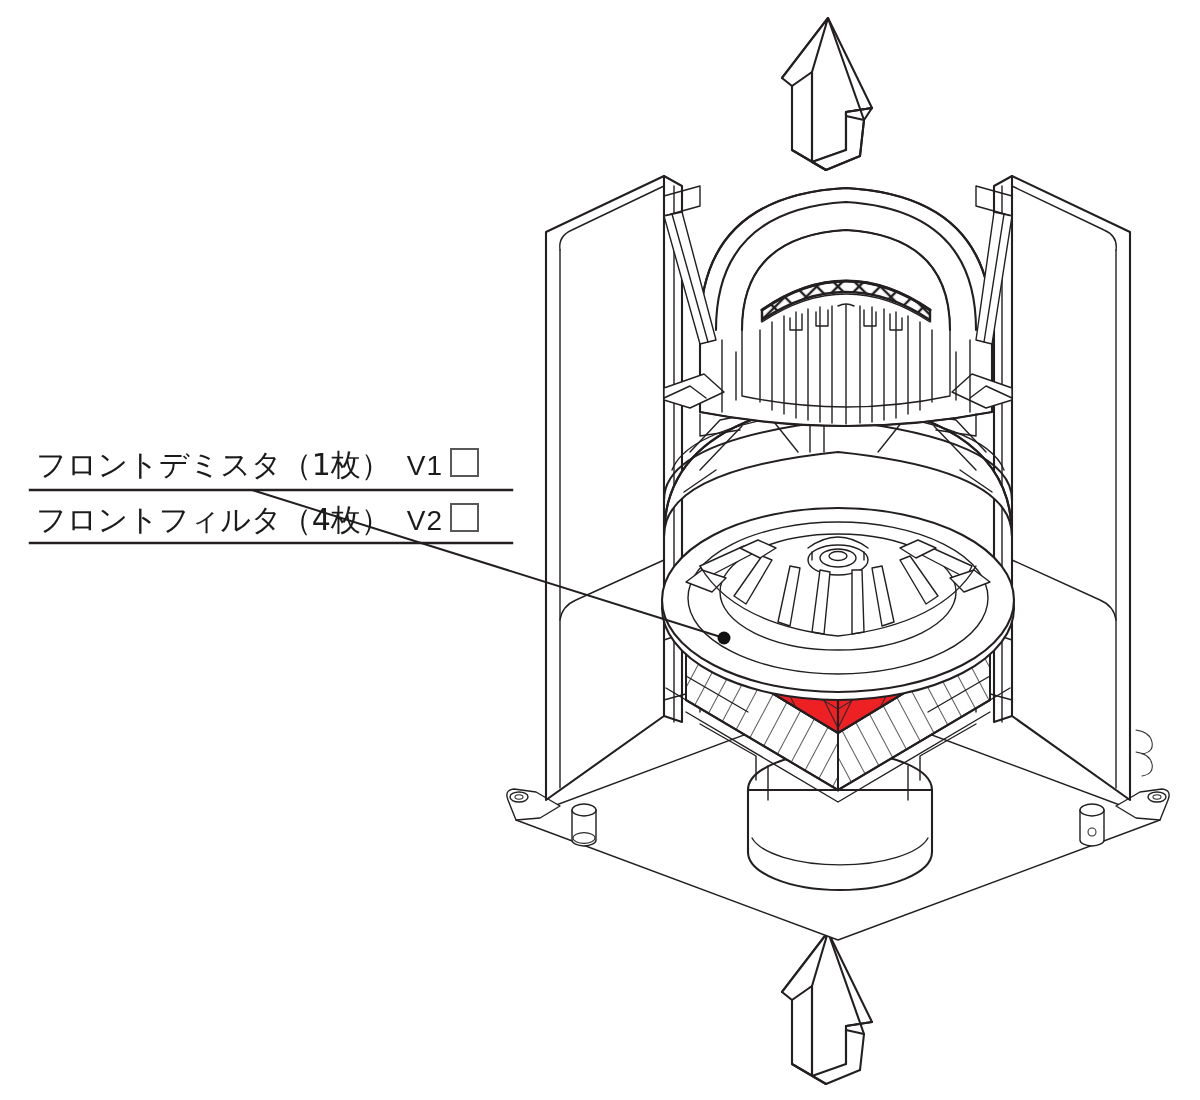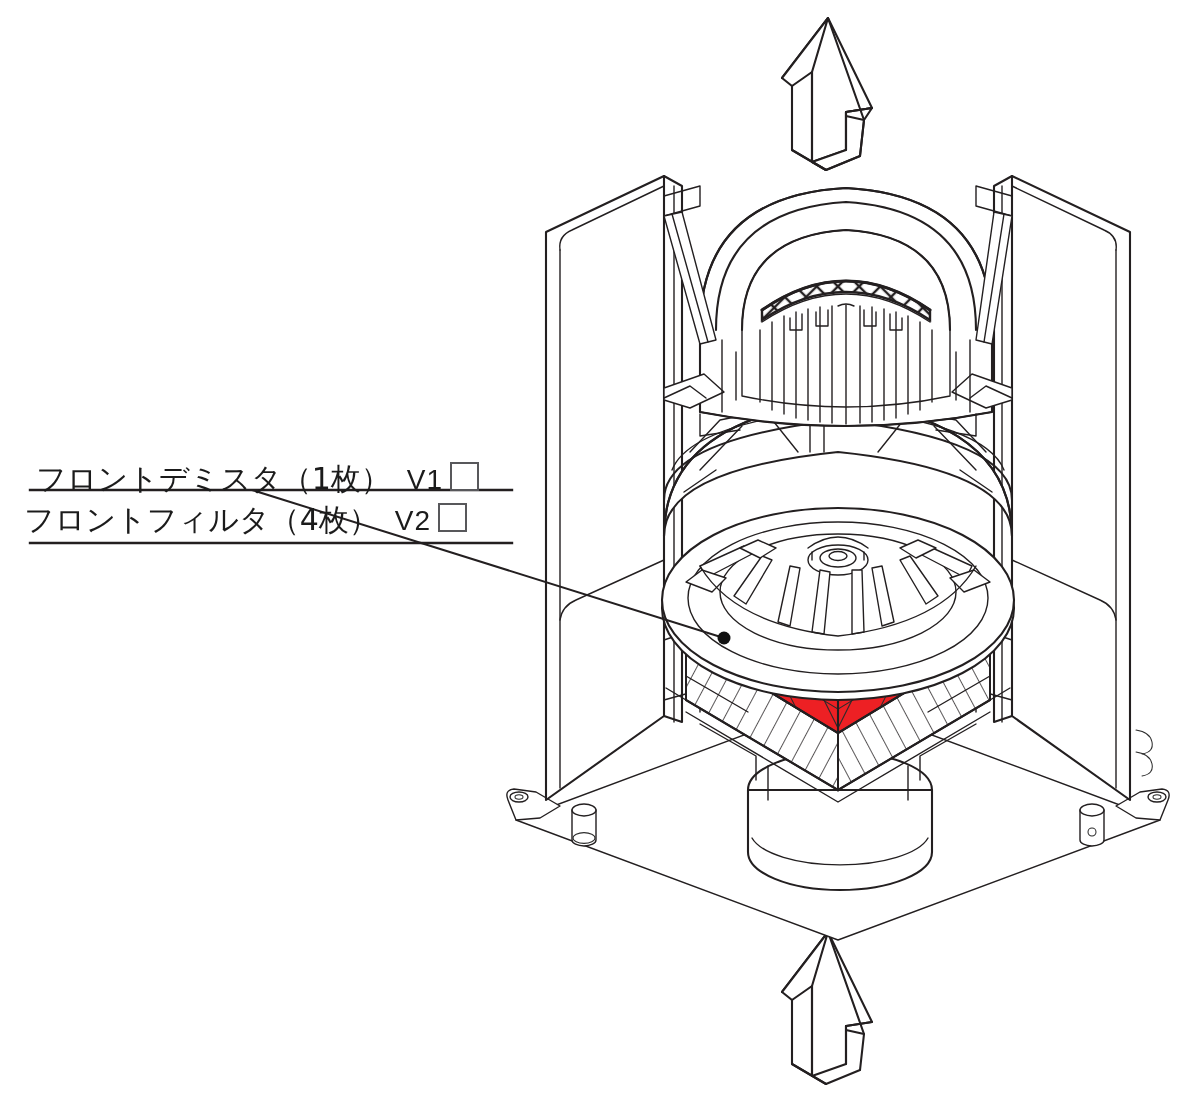--- a/index.html
+++ b/index.html
@@ -36,22 +36,22 @@
   .label-row .jp{font-family:"DejaVu Sans",sans-serif;font-size:30px;}
   .label-row .code{
     font-family:"Liberation Sans",sans-serif;
     font-size:28px;margin-left:16px;letter-spacing:1px;
   }
   .label-row .boxglyph{
     display:inline-block;width:25px;height:25px;
     border:2.4px solid #58585b;background:#fff;
     margin-left:7px;position:relative;top:2px;
   }
-  #row1{left:36px;top:445px;margin-top:14px;}
-  #row2{left:24px;top:500px;justify-content:space-between;}
+  #row1{left:36px;top:445px;}
+  #row2{left:36px;top:500px;justify-content:space-between;}
 </style>
 </head>
 <body>
 
 <div id="stage">
 <svg width="1200" height="1100" viewBox="0 0 1200 1100" xmlns="http://www.w3.org/2000/svg">
 
   <defs>
 
     <pattern id="hatchL" width="16" height="16" patternUnits="userSpaceOnUse" patternTransform="rotate(28)">

